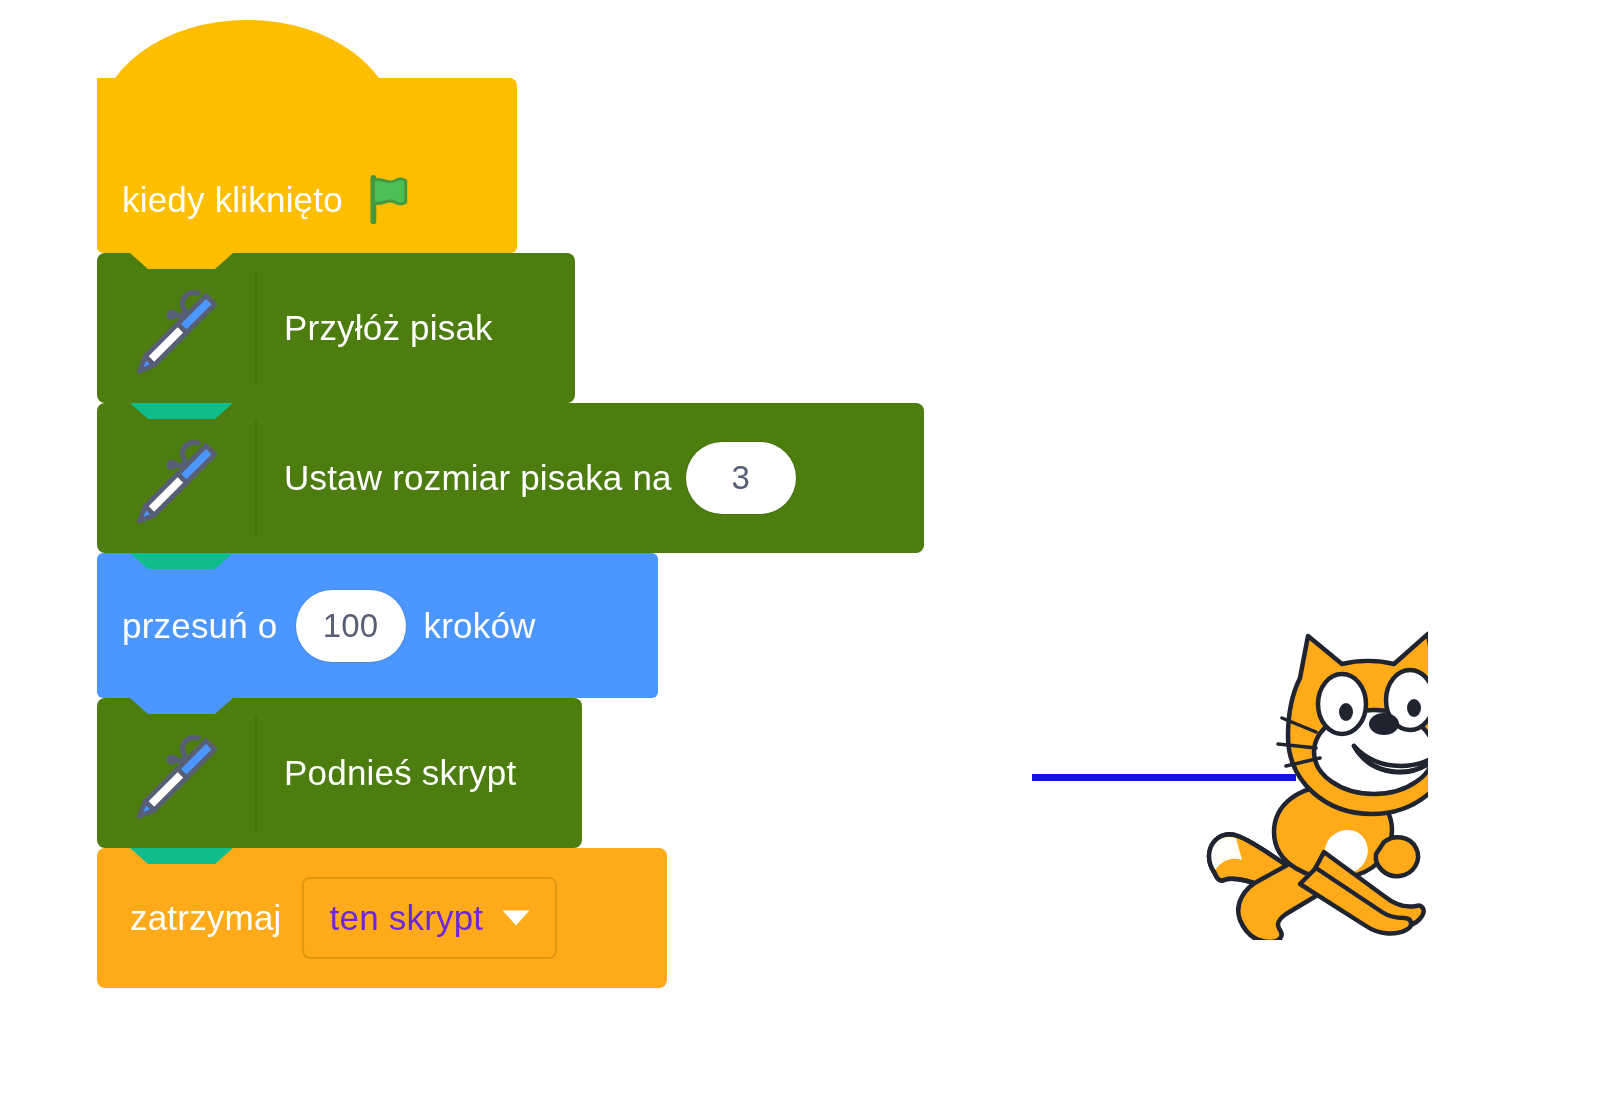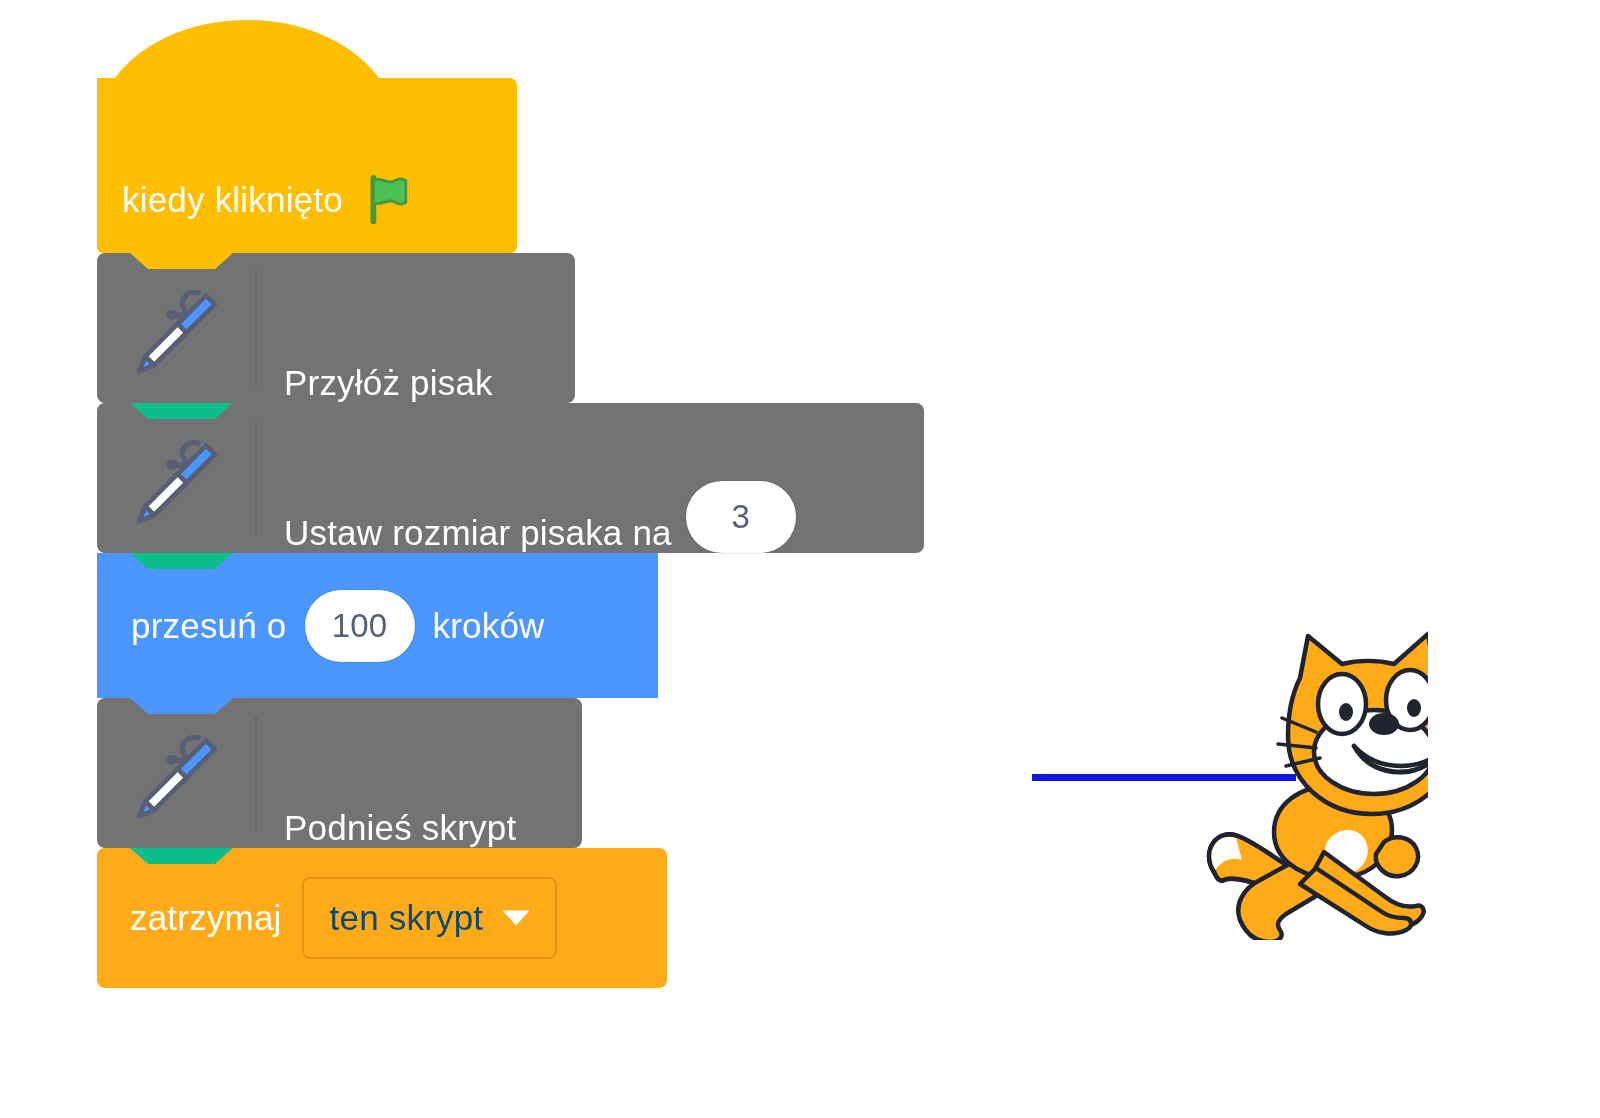--- a/index.html
+++ b/index.html
@@ -63,31 +63,30 @@
     position: absolute;
     left: 0;
     top: 0px;
     width: 420px;
     height: 60px;
     background: #ffbf00;
     border-radius: 0 8px 0 0;
   }
 
   .blk-pen {
-    background: #737373;
+    background: #4d7c0f;
     border-radius: 8px;
     height: 150px;
     padding-left: 0px;
-    align-items: flex-end;
   }
   .blk-motion {
     background: #4c97ff;
-    border-radius: 0;
+    border-radius: 6px;
     height: 145px;
-    padding-left: 34px;
+    padding-left: 25px;
     width: 561px;
   }
   .blk-control {
     background: #ffab19;
     border-radius: 8px;
     height: 140px;
     padding-left: 33px;
     width: 570px;
   }
 
@@ -146,21 +145,21 @@
   .dropdown {
     background: transparent;
     border: 2px solid rgba(0,0,0,0.12);
     border-radius: 8px;
     height: 78px;
     display: inline-flex;
     align-items: center;
     gap: 18px;
     padding: 0 24px 0 26px;
     margin-left: 20px;
-    color: #0c4a6e;
+    color: #6d28d9;
     font-size: 35px;
   }
   .caret { display: inline-block; line-height: 0; }
 
   .flag-icon { margin-left: 18px; display: inline-block; line-height: 0; vertical-align: middle; }
 
   .stack-row { position: relative; }
 
   
   #pen-line {

